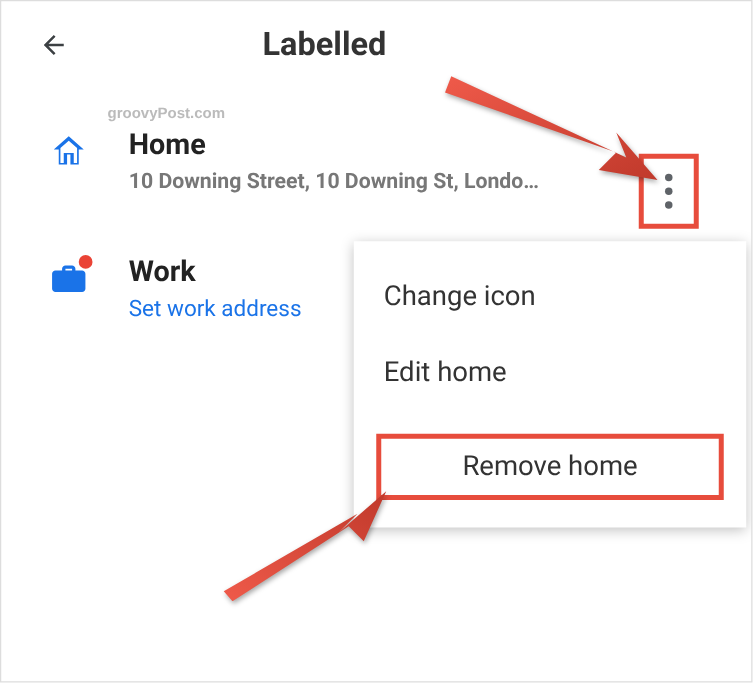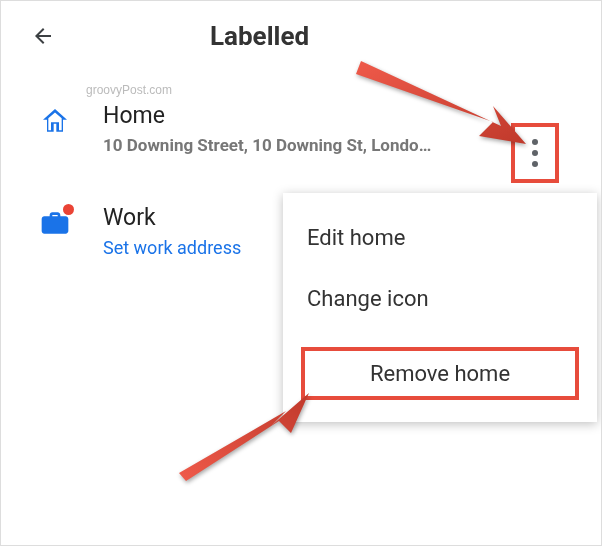--- a/index.html
+++ b/index.html
@@ -32,20 +32,21 @@
       font-weight: 700;
       margin-left: 155px;
     }
     .watermark {
       position: absolute;
       top: 82px;
       left: 85px;
       font-size: 12px;
       color: #bbb;
       font-family: Arial, sans-serif;
+      font-weight: bold;
     }
     .list {
       padding-top: 30px;
     }
     .item {
       display: flex;
       align-items: flex-start;
       padding: 10px 20px 20px 38px;
       position: relative;
     }
@@ -57,21 +58,21 @@
       position: relative;
     }
     .item-body {
       margin-left: 32px;
       flex: 1;
       min-width: 0;
     }
     .item-title {
       font-size: 23px;
       color: #222;
-      font-weight: 400;
+      font-weight: 700;
       line-height: 1.3;
     }
     .item-sub {
       font-size: 17px;
       color: #777;
       margin-top: 4px;
       white-space: nowrap;
       overflow: hidden;
       text-overflow: ellipsis;
       max-width: 340px;
@@ -188,22 +189,22 @@
 
 <div class="kebab-wrap">
   <div class="kebab">
     <span></span>
       <span></span>
       <span></span>
   </div>
 </div>
 
 <div class="menu">
+  <div class="menu-item">Change icon</div>
   <div class="menu-item">Edit home</div>
-  <div class="menu-item">Change icon</div>
   <div class="menu-item remove-highlight">Remove home</div>
 </div>
 
 <div class="arrow" style="top:55px; left:350px;">
   <svg class="arrow-svg" width="180" height="100" viewBox="0 0 180 100">
     <defs>
       <linearGradient id="ag1" x1="0" y1="0" x2="1" y2="1">
         <stop offset="0" stop-color="#ef5a4a"></stop>
         <stop offset="1" stop-color="#c0392b"></stop>
       </linearGradient>

